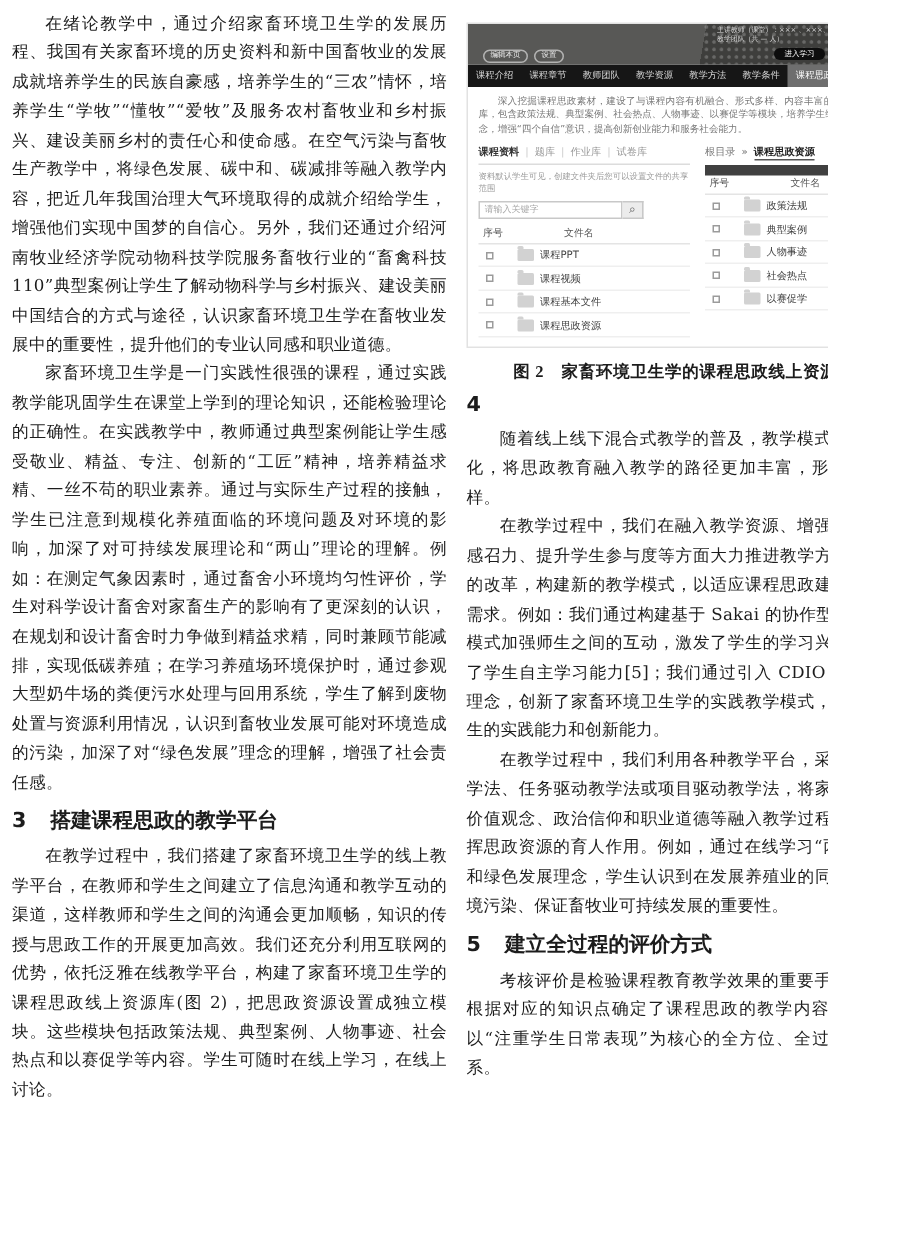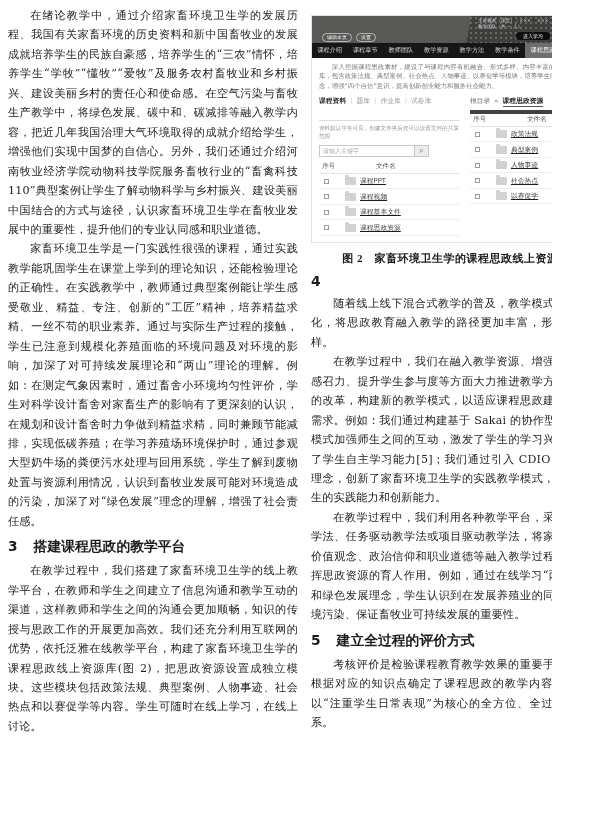--- a/index.html
+++ b/index.html
@@ -23,33 +23,33 @@
   .banner-meta { position:absolute; right:6px; top:2px; width:118px; text-align:left; color:#ddd; font-size:4.6px; line-height:6px; z-index:2; }
   .banner-cta { position:absolute; right:52px; top:16px; background:#0d0d0d; color:#fff; font-size:5px; line-height:8px; padding:0 7px; border-radius:5px; z-index:2; }
   .shot-tabs { display:flex; background:#161616; height:15px; align-items:stretch; }
   .stab { color:#d8d8d8; font-size:6.2px; display:flex; align-items:center; padding:0 5.4px; white-space:nowrap; }
   .stab.active { background:#6e6e6e; color:#fff; }
   .shot-body { padding:5px 7px 6px 7px; }
   .shot-desc { font-size:6.4px; line-height:9.3px; color:#777; text-align:justify; text-indent:2em; margin-bottom:5px; }
   .panels { display:flex; gap:10px; }
   .panel-l { width:53%; }
   .panel-r { width:47%; }
-  .subtabs { display:flex; align-items:center; gap:4px; font-size:6.8px; color:#999; border-bottom:1px solid #dcdcdc; padding-bottom:14px; }
+  .subtabs { display:flex; align-items:center; gap:4px; font-size:6.8px; color:#999; border-bottom:1px solid #dcdcdc; padding-bottom:3px; }
   .subtabs .active-sub { color:#333; font-weight:bold; }
   .subtab-sep { color:#ccc; }
-  .breadcrumb { display:flex; align-items:center; gap:4px; font-size:6.8px; color:#777; border-bottom:4px solid #404040; padding-bottom:3px; }
+  .breadcrumb { display:flex; align-items:center; gap:4px; font-size:6.8px; color:#777; border-bottom:7px solid #404040; padding-bottom:3px; }
   .crumb-current { color:#222; font-weight:bold; border-bottom:1px solid #555; }
   .panel-note { font-size:5.6px; color:#9a9a9a; margin:4px 0 4px 0; }
   .search-row { display:flex; gap:0; margin-bottom:4px; }
   .search-input { width:96px; height:12px; border:1px solid #c8c8c8; font-size:6px; padding:0 3px; color:#444; background:#fff; }
   .search-input::placeholder { color:#aaa; }
   .search-btn { width:14px; height:12px; border:1px solid #c8c8c8; border-left:none; background:#ececec; font-size:8px; line-height:10px; text-align:center; color:#666; }
   .fhead { display:flex; align-items:center; font-size:6.6px; color:#555; height:13px; border-bottom:1px solid #e4e4e4;gap:31px; }
   .fhead .c-no { width:26px; padding-left:3px; }
-  .frow { display:flex; align-items:center; height:15.5px; border-bottom:1px solid #efefef;text-decoration:underline; }
+  .frow { display:flex; align-items:center; height:15.5px; border-bottom:1px solid #efefef; }
   .fcheck { width:5px; height:5px; border:1px solid #9b9b9b; margin-left:5px; background:#fff; }
   .c-no-cell { width:26px; display:flex; align-items:center; }
   .fitem { display:flex; align-items:center; gap:4px; }
   .ffolder { width:11px; height:8px; background:#d2d2d2; border-radius:1px; position:relative; }
   .ffolder::before { content:""; position:absolute; top:-2px; left:0; width:4px; height:2px; background:#d2d2d2; border-radius:1px 1px 0 0; }
   .flabel { font-size:6.8px; color:#3f3f3f; }
   .fig-caption { text-align:center; font-family:Liberation Serif, serif; font-weight:bold; font-size:11px; margin:8px 0 4px 0; letter-spacing:.5px; }
 </style>
 </head>
 <body>

